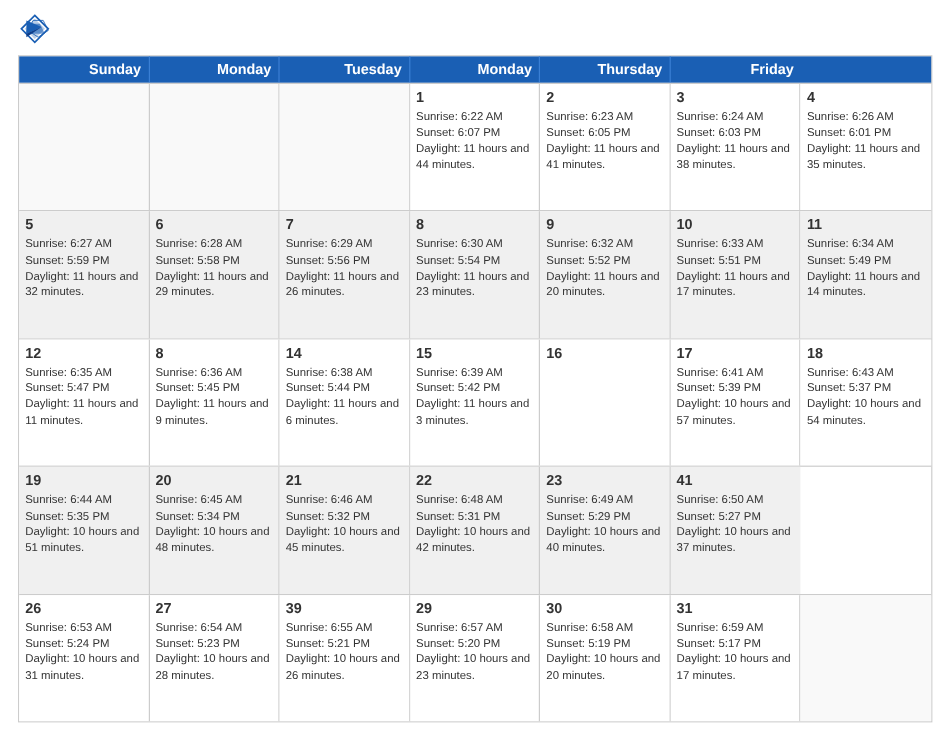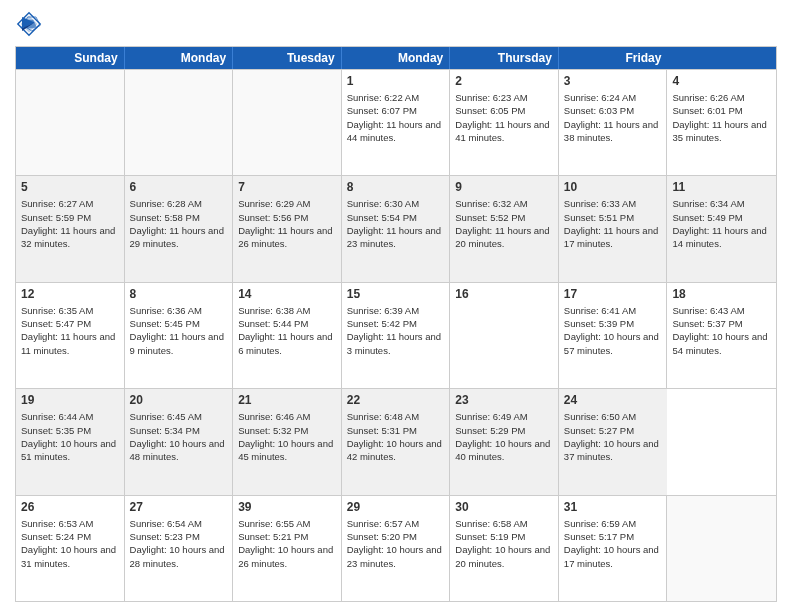--- a/index.html
+++ b/index.html
@@ -236,21 +236,21 @@
           </div>
           <div class="cal-cell shaded">
             <span class="day-number">22</span>
             <div class="day-info">Sunrise: 6:48 AM<br>Sunset: 5:31 PM<br>Daylight: 10 hours and 42 minutes.</div>
           </div>
           <div class="cal-cell shaded">
             <span class="day-number">23</span>
             <div class="day-info">Sunrise: 6:49 AM<br>Sunset: 5:29 PM<br>Daylight: 10 hours and 40 minutes.</div>
           </div>
           <div class="cal-cell shaded">
-            <span class="day-number">24</span>
+            <span class="day-number">41</span>
             <div class="day-info">Sunrise: 6:50 AM<br>Sunset: 5:27 PM<br>Daylight: 10 hours and 37 minutes.</div>
           </div>
         </div>
         <div class="cal-week">
           <div class="cal-cell">
             <span class="day-number">26</span>
             <div class="day-info">Sunrise: 6:53 AM<br>Sunset: 5:24 PM<br>Daylight: 10 hours and 31 minutes.</div>
           </div>
           <div class="cal-cell">
             <span class="day-number">27</span>

